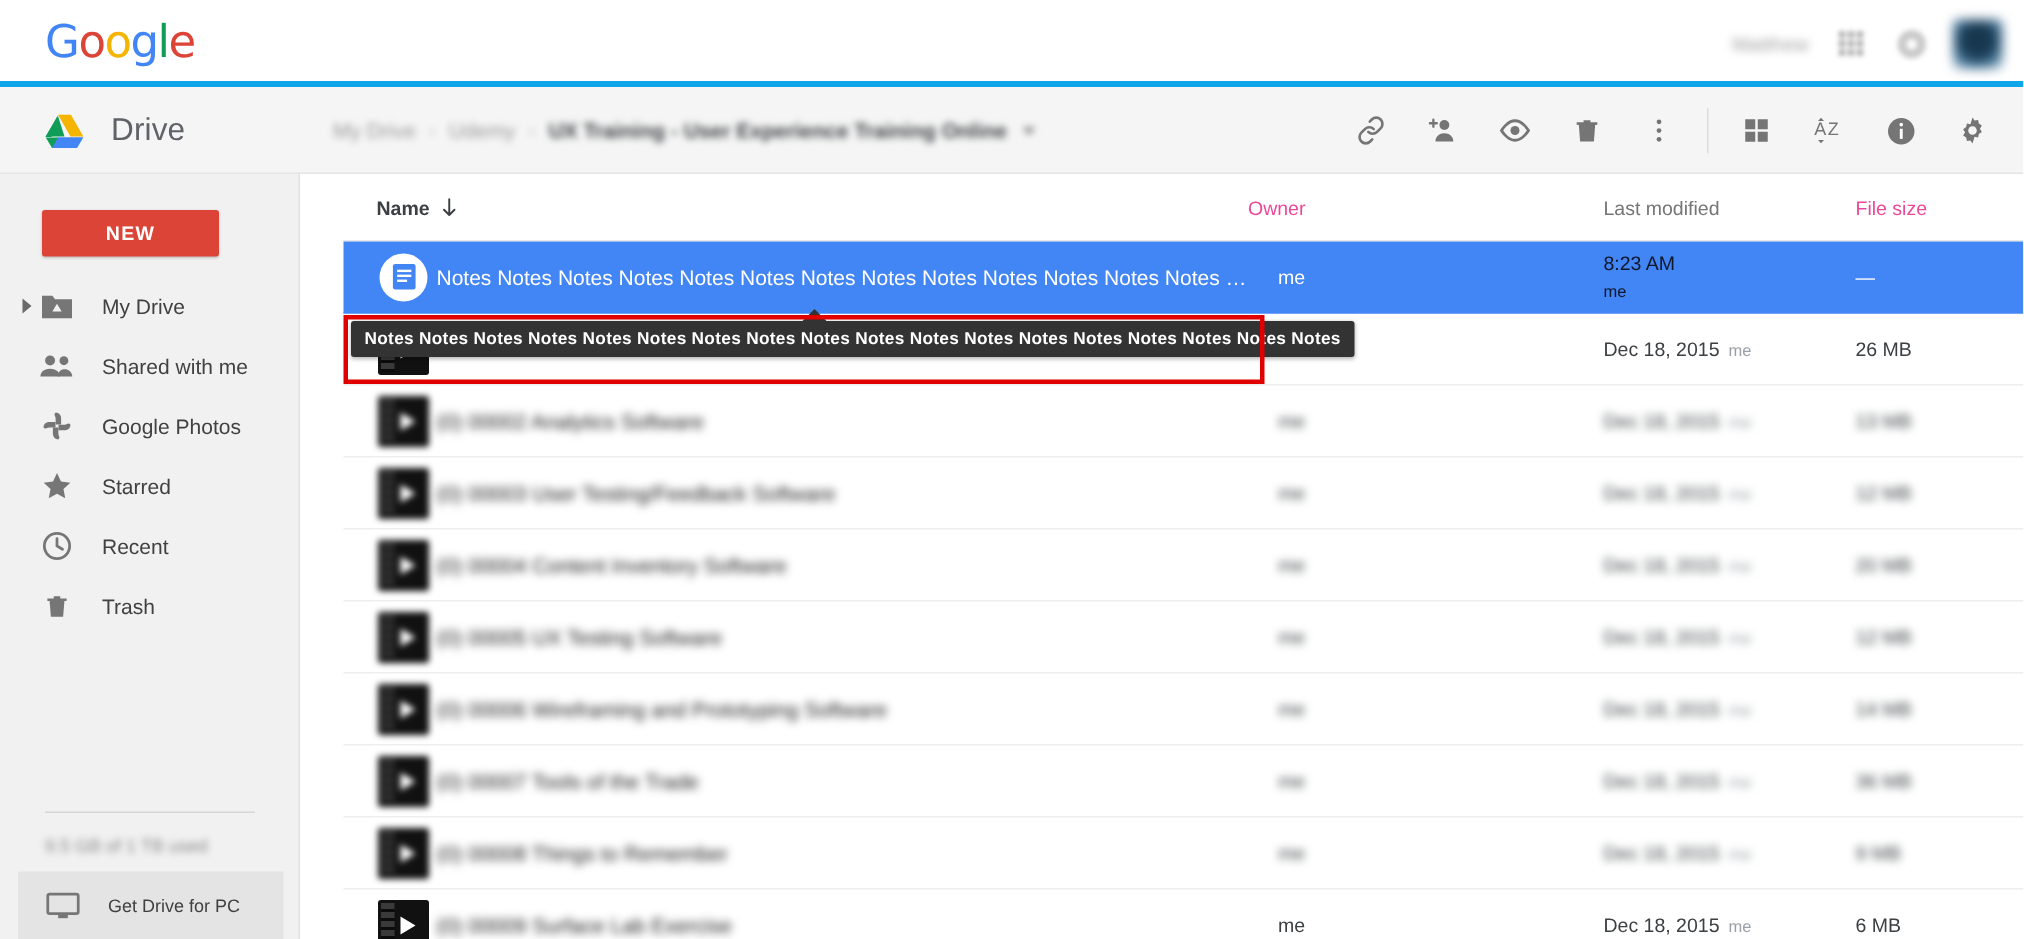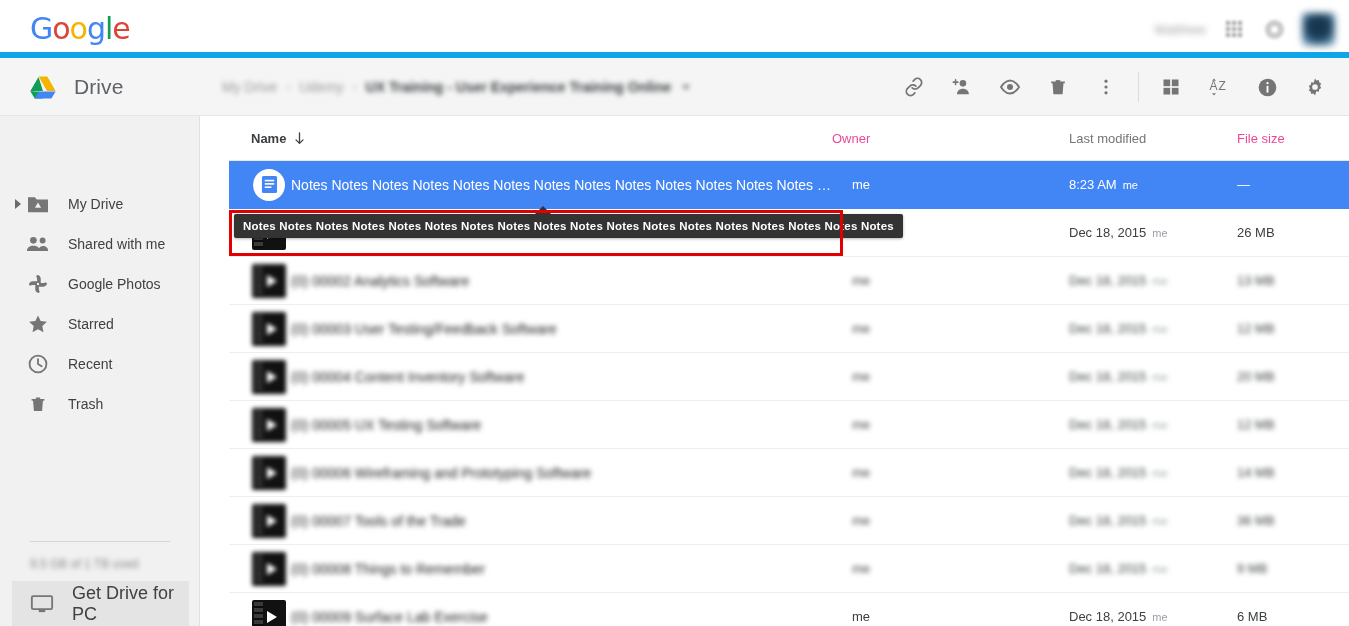--- a/index.html
+++ b/index.html
@@ -8,21 +8,21 @@
     overflow: hidden;
     font-family: "Liberation Sans", sans-serif;
     background: #fff;
     color: #212121;
   }
   .app { position: relative; width: 1349px; height: 626px; }
 
   
   .topbar {
     position: absolute; top: 0; left: 0; width: 1349px; height: 58px;
-    background: #fff; border-bottom: 6px solid #0ea5e9;
+    background: #fff; border-bottom: 4px solid #0ea5e9;
     display: flex; align-items: center;
   }
   .glogo {
     position: absolute; left: 30px; top: 14px;
     font-size: 30px; letter-spacing: -1px;
     font-family: "DejaVu Sans", sans-serif;
     line-height: 30px; user-select: none;
   }
   .glogo span { font-weight: 400; }
   .g-b { color: #4285F4; } .g-r { color: #DB4437; }
@@ -168,21 +168,21 @@
   .upgrade {
     position: absolute; top: 468px; left: 0; width: 200px; height: 36px;
     display: flex; align-items: center; padding-left: 30px; cursor: pointer;
   }
   .upgrade-lbl { font-size: 14px; color: #3c6fd0; }
   .getdrive {
     position: absolute; left: 12px; bottom: 0;
     width: 177px; height: 45px; background: #e4e4e4;
     display: flex; align-items: center; padding-left: 18px; cursor: pointer;
   }
-  .getdrive-lbl { font-size: 18px; color: #414141; }
+  .getdrive-lbl { font-size: 12px; color: #414141; }
 
   
   .content {
     position: absolute; top: 116px; left: 200px;
     width: 1149px; height: 510px; background: #fff; overflow: hidden; padding-left: 29px;
   }
   .listhead {
     position: relative; height: 45px; border-bottom: 1px solid #e8e8e8;
     background: #fff;
   }
@@ -234,21 +234,21 @@
     max-width: 545px;
   }
   .row.selected .cell-name { color: #fff; }
   .cell-owner { position: absolute; left: 623px; font-size: 13px; color: #3c4043; }
   .row.selected .cell-owner { color: #fff; }
   .cell-mod {
     position: absolute; left: 840px; font-size: 13px; color: #3c4043;
     display: flex; align-items: baseline; gap: 6px;
   }
   .cell-mod .who { font-size: 11px; color: #9aa0a6; }
-  .row.selected .cell-mod, .row.selected .cell-mod .who { color: #ffffff; }
+  .row.selected .cell-mod, .row.selected .cell-mod .who { color: #0f172a; flex-direction: column; }
   .cell-size { position: absolute; left: 1008px; font-size: 13px; color: #3c4043; }
   .row.selected .cell-size { color: #fff; }
 
   
   .tooltip {
     position: absolute; left: 234px; top: 214px;
     background: #333333; color: #ffffff;
     font-size: 11.5px; font-weight: 700;
     padding: 6px 9px; border-radius: 2px;
     white-space: nowrap; z-index: 40; letter-spacing: .2px;
@@ -384,20 +384,21 @@
       <div class="tool">
         <svg width="22" height="22" viewBox="0 0 24 24">
           <path d="M12 2.6l1.5 2.2 2.6-.5.5 2.6 2.2 1.5-1.4 2.3 1.4 2.3-2.2 1.5-.5 2.6-2.6-.5L12 21.4l-1.5-2.2-2.6.5-.5-2.6L5.2 15.6 6.6 13.3 5.2 11l2.2-1.5.5-2.6 2.6.5z" fill="#757575"></path>
           <circle cx="12" cy="12" r="3.1" fill="#f5f5f5"></circle>
         </svg>
       </div>
     </div>
   </div>
 
   <div class="sidebar">
+    <button class="newbtn">NEW</button>
 
     <div class="navlist">
 
       <div class="navitem">
         <div class="expander"></div>
         <span class="nav-ico">
           <svg width="22" height="20" viewBox="0 0 24 22">
             <path d="M1 3.5h7.6l2 2.6H23V20H1z" fill="#767676"></path>
             <path d="M12 9.4l3.4 5.6H8.6z" fill="#f1f1f1"></path>
           </svg>

